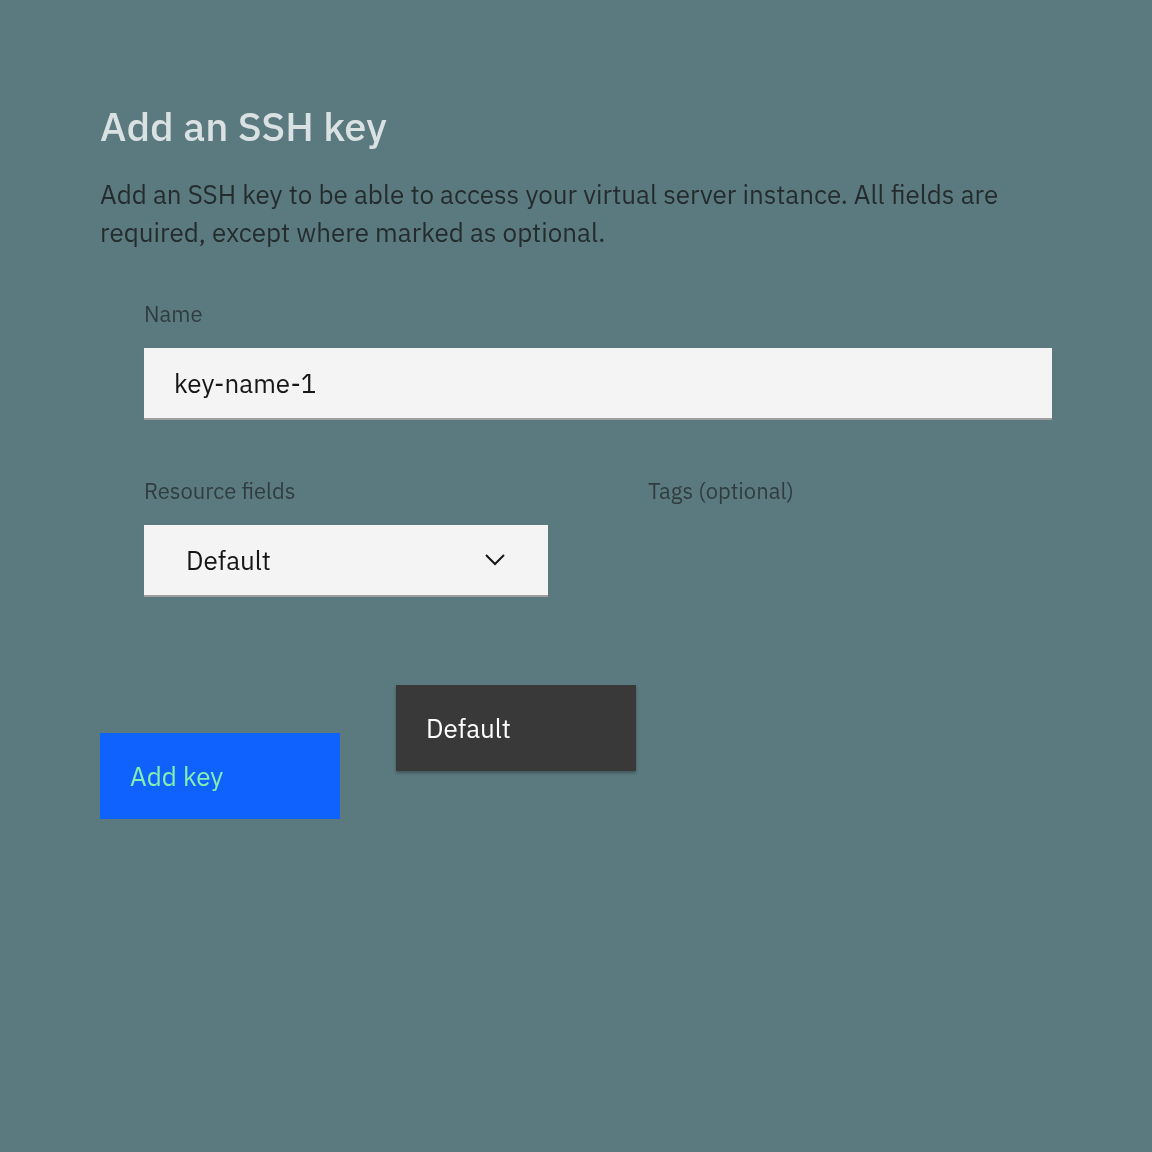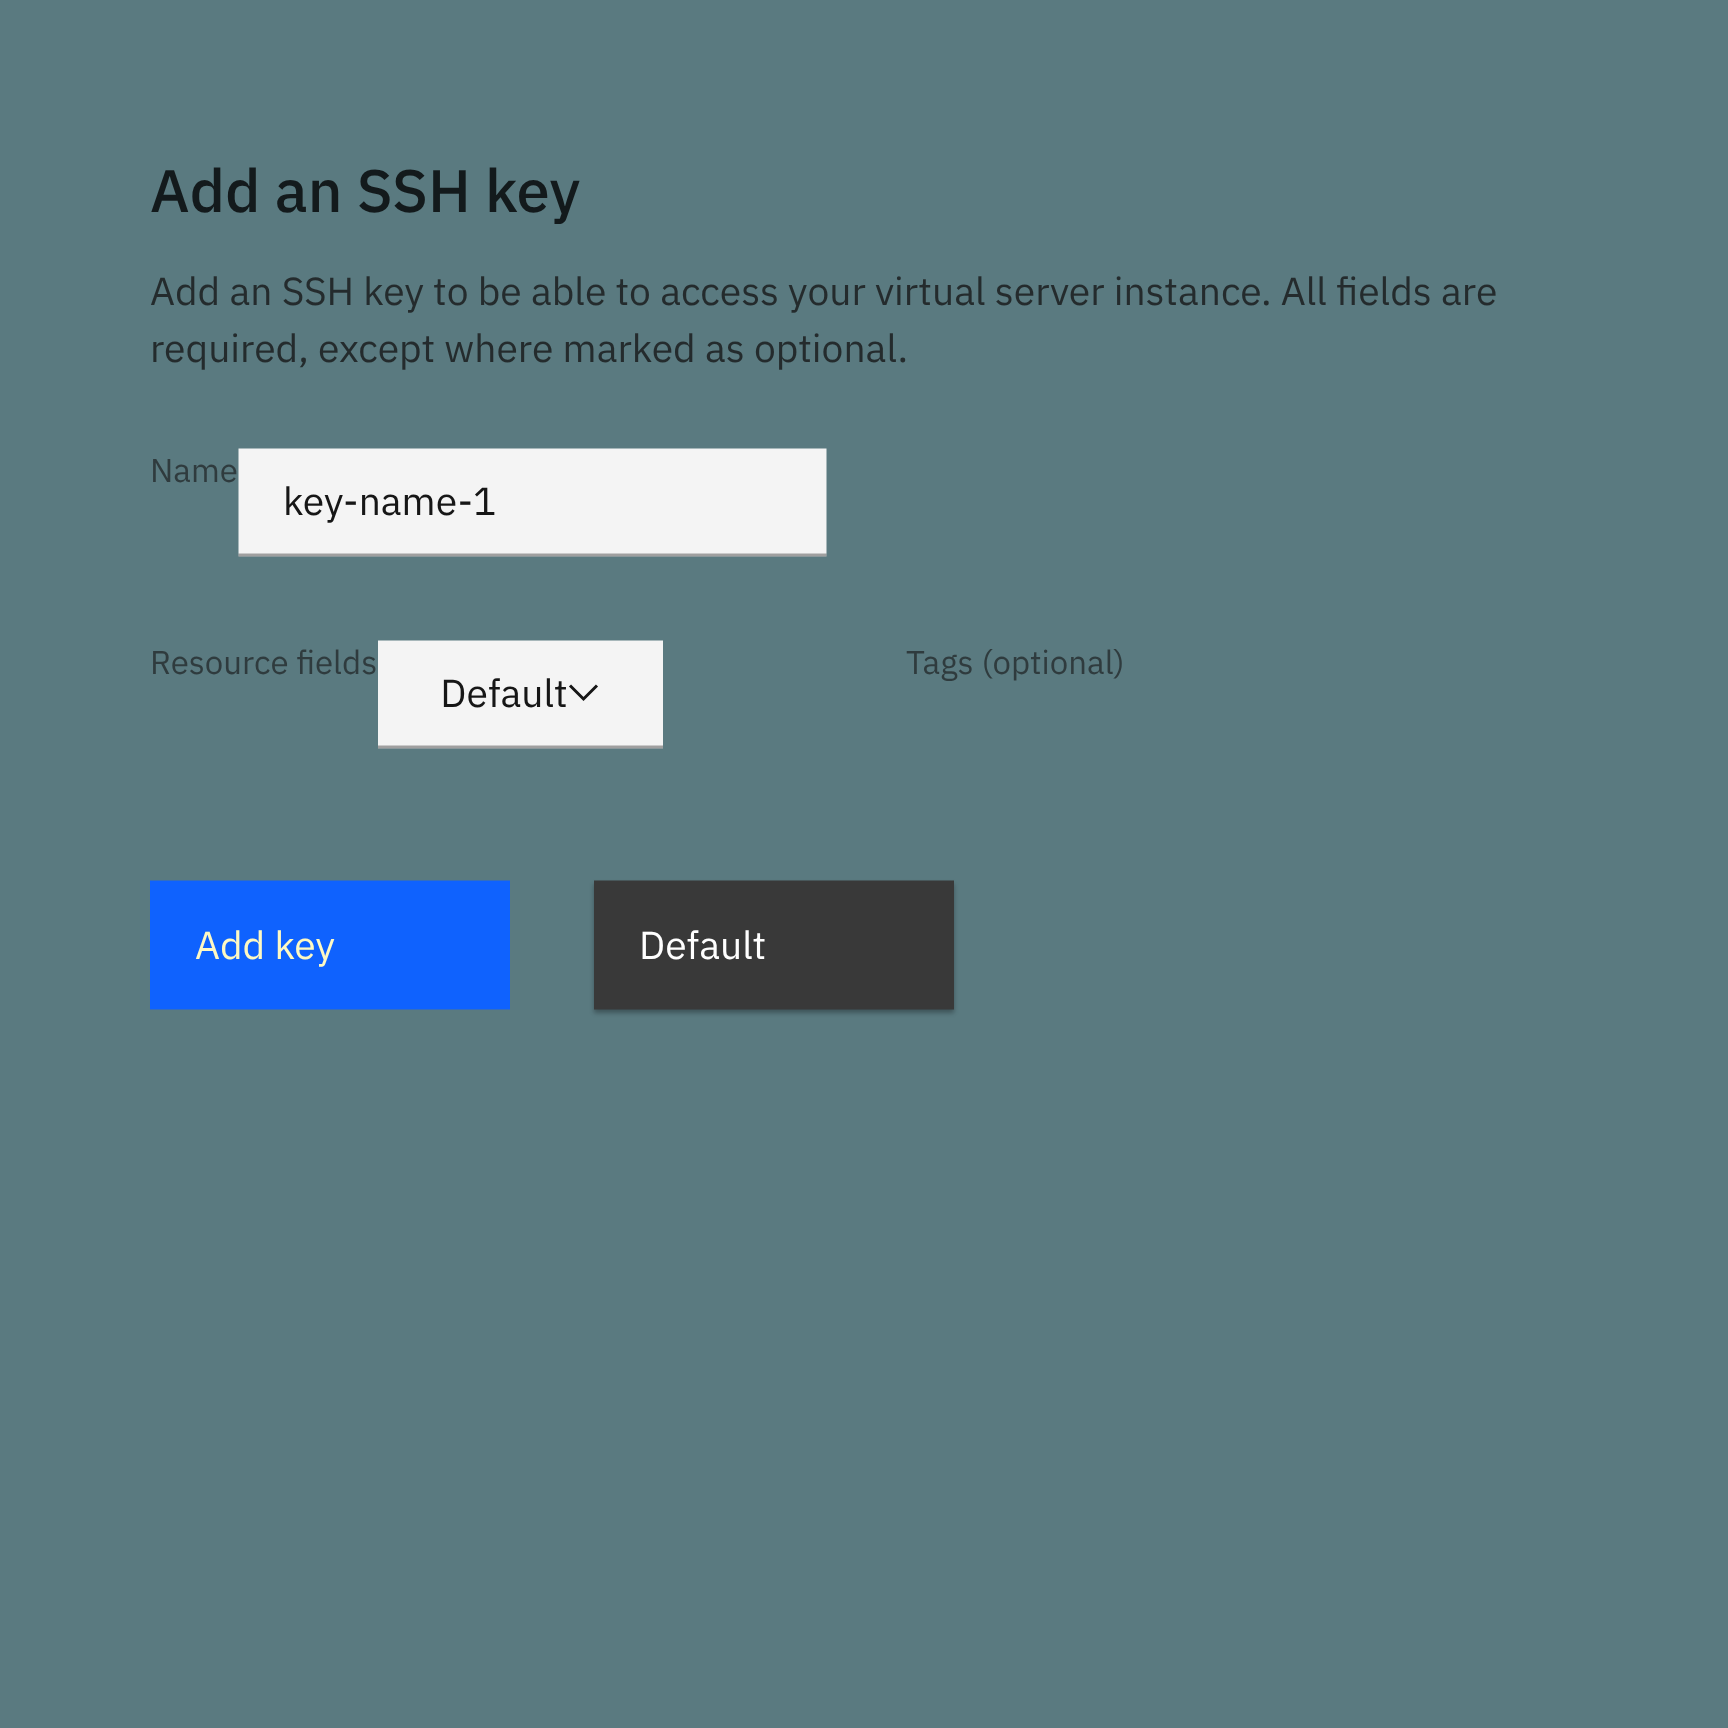--- a/index.html
+++ b/index.html
@@ -13,40 +13,41 @@
       background-color: #5a7a80;
       font-family: 'IBM Plex Sans', -apple-system, BlinkMacSystemFont, 'Segoe UI', sans-serif;
       padding: 100px;
     }
     .form-container {
       width: 100%;
     }
     .form-title {
       font-size: 40px;
       font-weight: 500;
-      color: #000000;
+      color: #ffffff;
       margin-bottom: 24px;
       opacity: 0.78;
     }
     .form-description {
       font-size: 26px;
       color: #161616;
       line-height: 1.45;
       margin-bottom: 48px;
       opacity: 0.78;
     }
     .form-row {
       display: flex;
       gap: 56px;
       margin-bottom: 56px;
     }
     .form-field {
       flex: 1;
       display: flex;
-      flex-direction: row;
+      flex-direction: column;
+      margin-left: 44px;
     }
     .form-field.full {
       width: 100%;
     }
     .field-label {
       font-size: 22px;
       color: #161616;
       opacity: 0.62;
       margin-bottom: 20px;
     }
@@ -102,21 +103,22 @@
       font-size: 26px;
       font-family: inherit;
       cursor: pointer;
       text-align: left;
       padding: 0 30px;
       display: flex;
       align-items: center;
     }
     .btn-primary {
       background-color: #0f62fe;
-      color: #fef9c3;
+      color: #86efac;
+      margin-top: 48px;
     }
     .btn-secondary {
       background-color: #393939;
       color: #ffffff;
       box-shadow: 0 2px 3px rgba(0,0,0,0.3);
     }
   </style>
 </head>
 <body>
 

